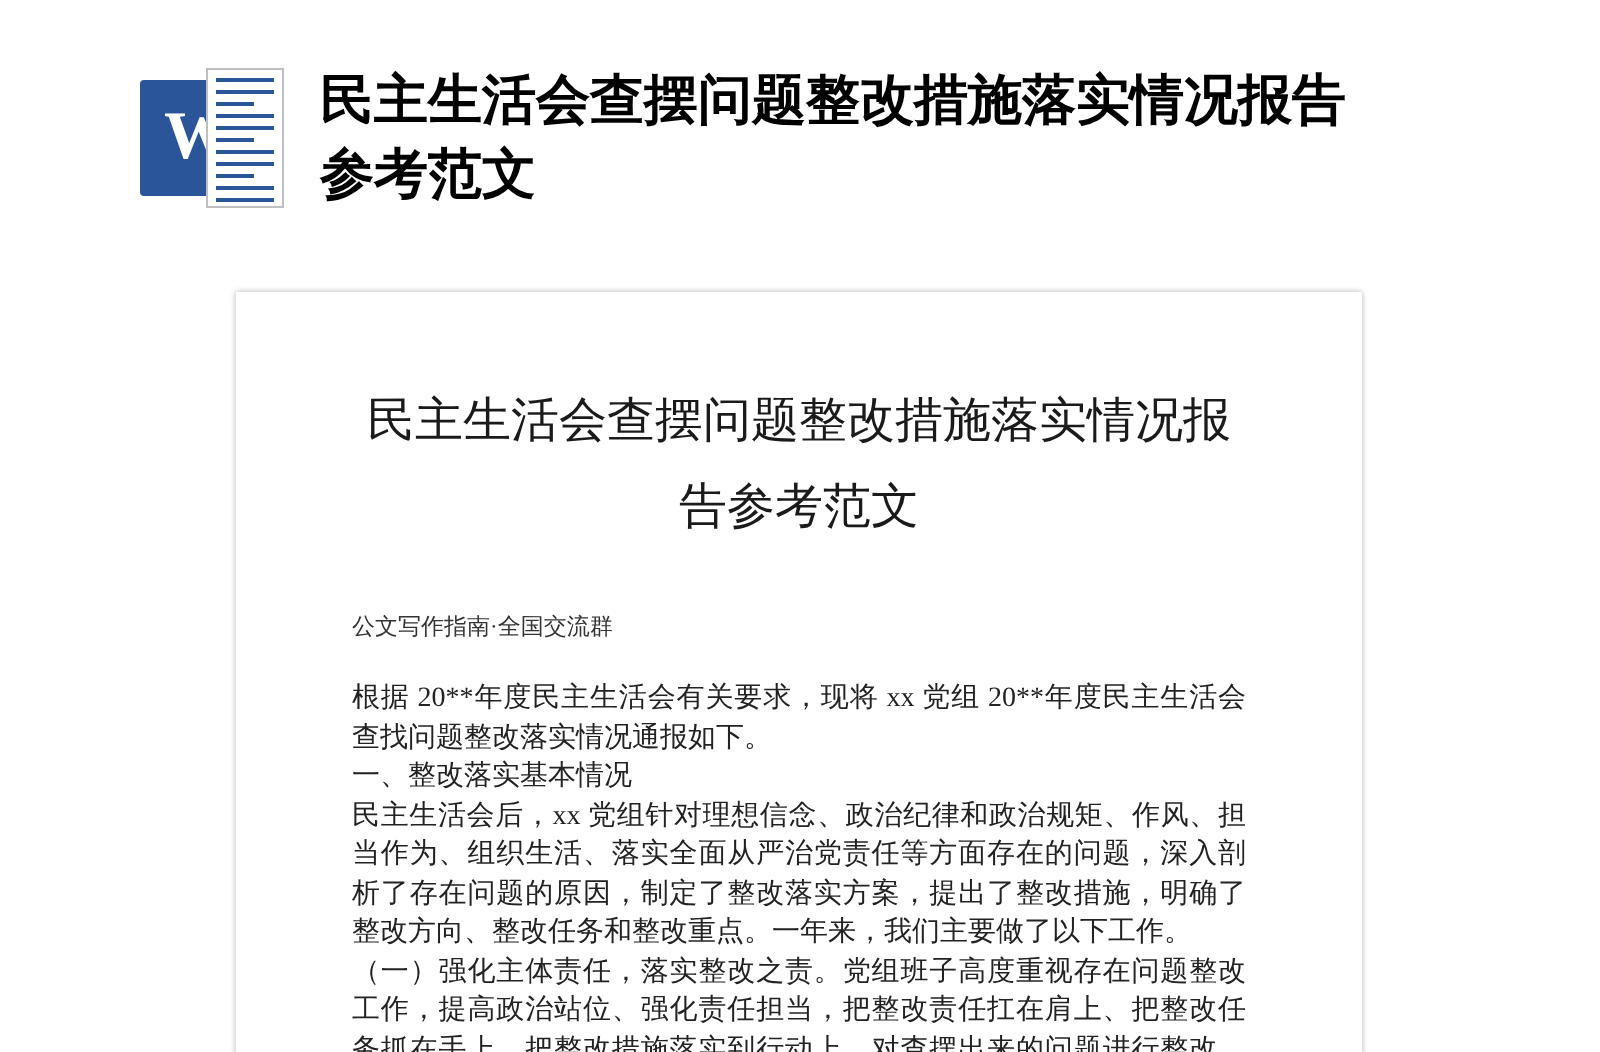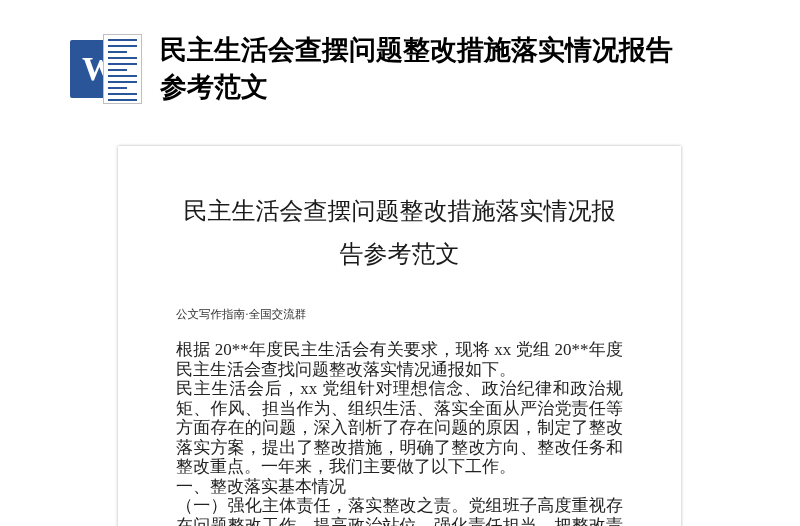--- a/index.html
+++ b/index.html
@@ -121,21 +121,21 @@
   .doc-sub {
     font-family: Liberation Serif, serif;
     font-size: 11.5px;
     line-height: 20px;
     color: #333333;
     margin: 0 0 16px 0;
   }
 
   .doc-p {
     font-family: "Liberation Serif", serif;
-    font-size: 17px;
+    font-size: 14px;
     line-height: 19.5px;
     color: #222222;
     margin: 0;
     text-align: justify;
   }
   .doc-p.indent { text-indent: 0; }
 </style>
 </head>
 <body>
 
@@ -159,18 +159,18 @@
         <i></i>
       </div>
     </div>
     <div class="header-title">民主生活会查摆问题整改措施落实情况报告参考范文</div>
   </div>
 
   <div class="sheet">
     <div class="doc-title">民主生活会查摆问题整改措施落实情况报告参考范文</div>
     <div class="doc-sub">公文写作指南·全国交流群</div>
     <p class="doc-p">根据 20**年度民主生活会有关要求，现将 xx 党组 20**年度民主生活会查找问题整改落实情况通报如下。</p>
+    <p class="doc-p">一、整改落实基本情况</p>
     <p class="doc-p">民主生活会后，xx 党组针对理想信念、政治纪律和政治规矩、作风、担当作为、组织生活、落实全面从严治党责任等方面存在的问题，深入剖析了存在问题的原因，制定了整改落实方案，提出了整改措施，明确了整改方向、整改任务和整改重点。一年来，我们主要做了以下工作。</p>
-    <p class="doc-p">一、整改落实基本情况</p>
     <p class="doc-p indent">（一）强化主体责任，落实整改之责。党组班子高度重视存在问题整改工作，提高政治站位、强化责任担当，把整改责任扛在肩上、把整改任务抓在手上、把整改措施落实到行动上，对查摆出来的问题进行整改，建立问题、整改、责任“三个清单”，做到整改目标、内容、标准、时限“四必清”，逐项提出完善整改措施，不折不扣、不变通，推动民主生活会整改落实</p>
   </div>
 
 </div>
 
 </body></html>

